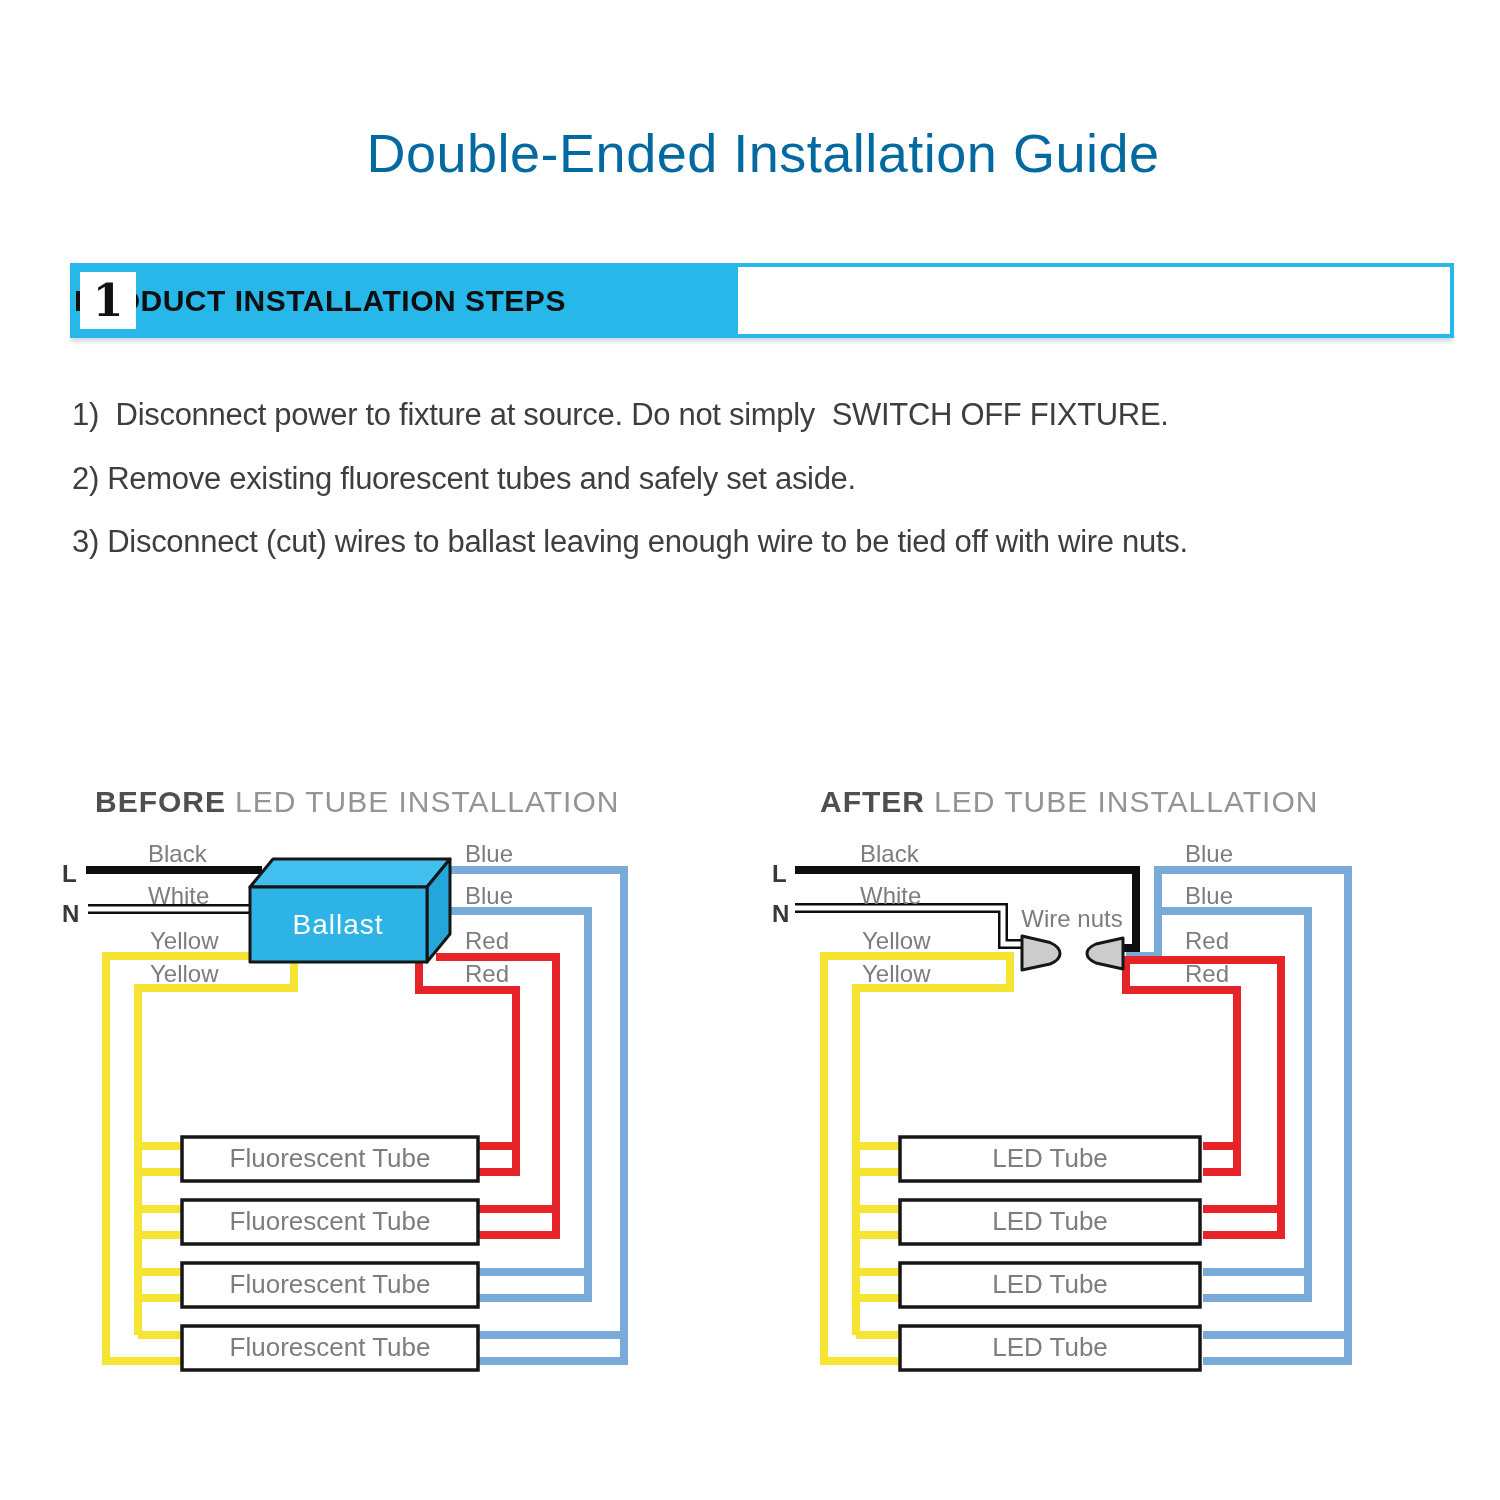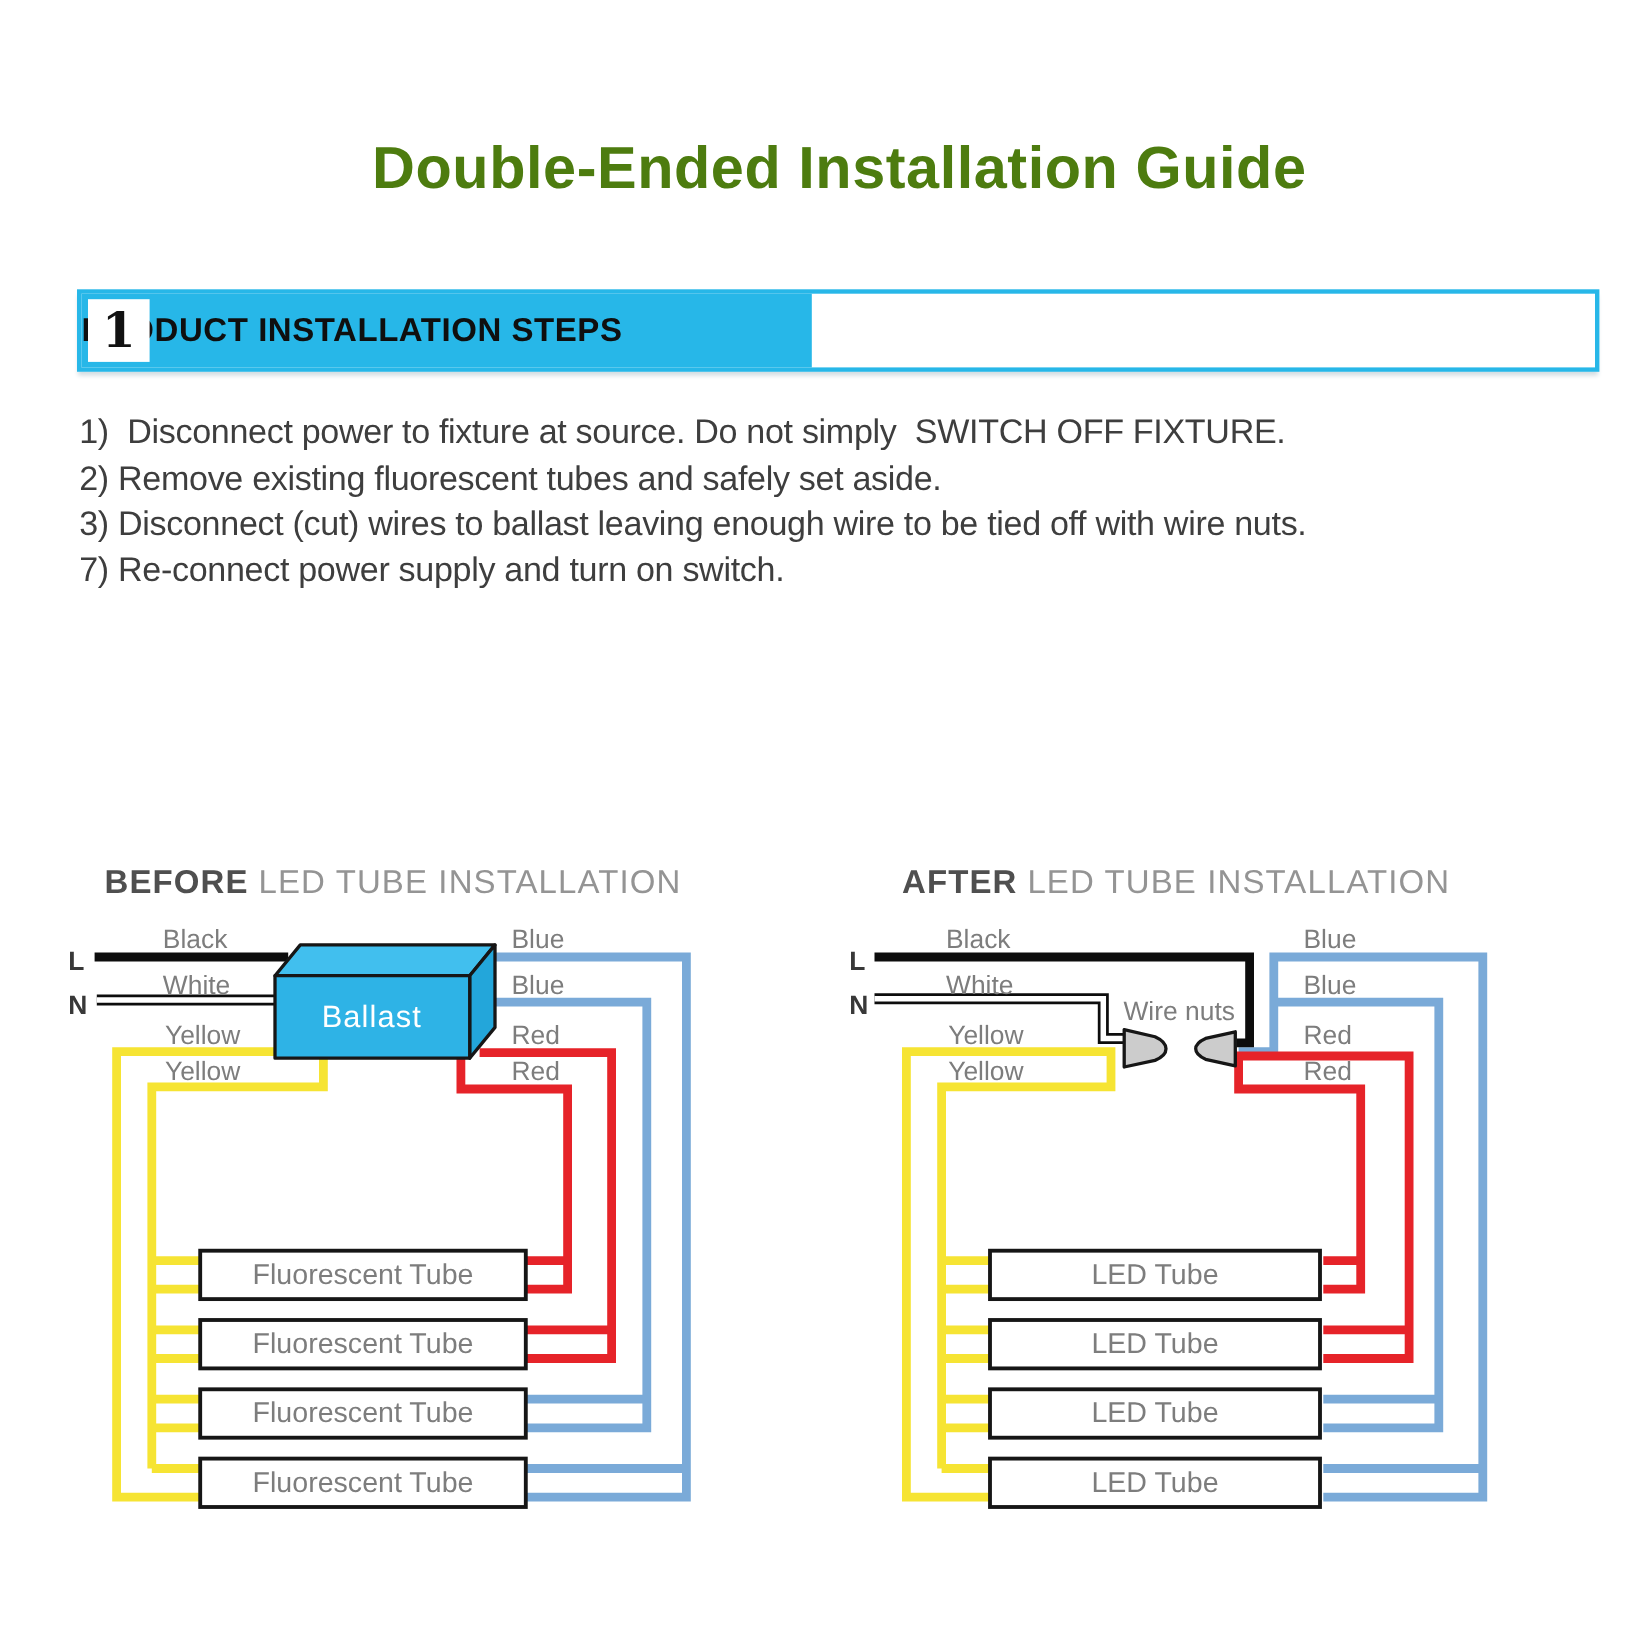--- a/index.html
+++ b/index.html
@@ -1,22 +1,22 @@
 <!DOCTYPE html>
 <html style="--accent: #27b7e8; --accent-shadow: #d3dde2; --ballast-front: #2eb3e6; --ballast-top: #41bfee; --ballast-side: #23a6da; --wire-black: #0d0d0d; --wire-white: #ffffff; --wire-yellow: #f6e433; --wire-red: #e62329; --wire-blue: #7aaad8; --nut-gray: #cccccc; --label-gray: #7d7d7d; --title-bold-gray: #4f4f4f; --title-light-gray: #949494; --text-dark: #3e3e3e;"><head>
 <meta charset="utf-8">
 <style>
   * { margin: 0; padding: 0; box-sizing: border-box; }
   html, body { width: 1500px; height: 1500px; background: #ffffff; overflow: hidden; }
   body { position: relative; font-family: "Liberation Sans", sans-serif; }
 
   .page-title {
     position: absolute; top: 122px; left: 0; width: 100%;
-    text-align: center; font-weight: bold; font-size: 54px;
-    color: #4d7c0f; letter-spacing: 0.5px; padding-left: 26px;
+    text-align: center; font-weight: normal; font-size: 54px;
+    color: #0369a1; letter-spacing: 0.5px; padding-left: 26px;
   }
 
   .banner {
     position: absolute; left: 70px; top: 263px; width: 1384px; height: 75px;
     border: 4px solid var(--accent); background: #ffffff;
     box-shadow: 0 5px 4px -1px var(--accent-shadow);
   }
   .banner-fill {
     position: absolute; left: 0; top: 0; height: 100%; width: 664px;
     background: var(--accent); display: flex; align-items: center;
@@ -27,21 +27,21 @@
     font-family: "DejaVu Serif", serif; font-weight: bold; font-size: 44px; color: #111111;
   }
   .banner-heading {
     font-weight: bold; font-size: 30px;
     letter-spacing: 0.5px; color: #0f0f0f;
   }
 
   .steps { position: absolute; left: 72px; top: 372px; }
   .step-line {
     font-size: 31px; line-height: 41.5px; color: var(--text-dark);
-    letter-spacing: -0.3px; white-space: pre;
+    letter-spacing: -0.3px; white-space: pre; margin-top: 22px;
   }
 
   .diagram { position: absolute; }
   .d-title-bold { font-size: 30px; font-weight: bold; fill: var(--title-bold-gray); letter-spacing: 1px; }
   .d-title-rest { font-size: 30px; font-weight: normal; fill: var(--title-light-gray); letter-spacing: 1px; }
   .lbl  { font-size: 24px; fill: var(--label-gray); }
   .term { font-size: 24px; font-weight: bold; fill: #383838; }
   .tube-lbl { font-size: 26px; fill: var(--label-gray); }
   .ballast-lbl { font-size: 28px; fill: #ffffff; letter-spacing: 1px; }
 
@@ -70,21 +70,20 @@
       <span>1</span>
     </div>
     <div class="banner-heading">PRODUCT INSTALLATION STEPS</div>
   </div>
 </div>
 
 <div class="steps">
   <div class="step-line">1)  Disconnect power to fixture at source. Do not simply  SWITCH OFF FIXTURE.</div>
   <div class="step-line">2) Remove existing fluorescent tubes and safely set aside.</div>
   <div class="step-line">3) Disconnect (cut) wires to ballast leaving enough wire to be tied off with wire nuts.</div>
-  <div class="step-line">7) Re-connect power supply and turn on switch.</div>
 </div>
 
 <svg class="diagram" style="left:0; top:770px;" width="700" height="640" viewBox="0 0 700 640">
 
   <polyline class="wire wire-yellow" points="190,591 106,591 106,186 256,186"></polyline>
   <polyline class="wire wire-yellow" points="294,190 294,218 138,218 138,565"></polyline>
   <path class="wire wire-yellow" d="M138,376 H190 M138,402 H190 M138,439 H190 M138,465 H190 M138,502 H190 M138,528 H190 M138,565 H190"></path>
 
   <path class="wire wire-blue" d="M444,100 H624 V591 H474 M624,565 H474"></path>
   <path class="wire wire-blue" d="M444,141 H588 V528 H474 M588,502 H474"></path>

